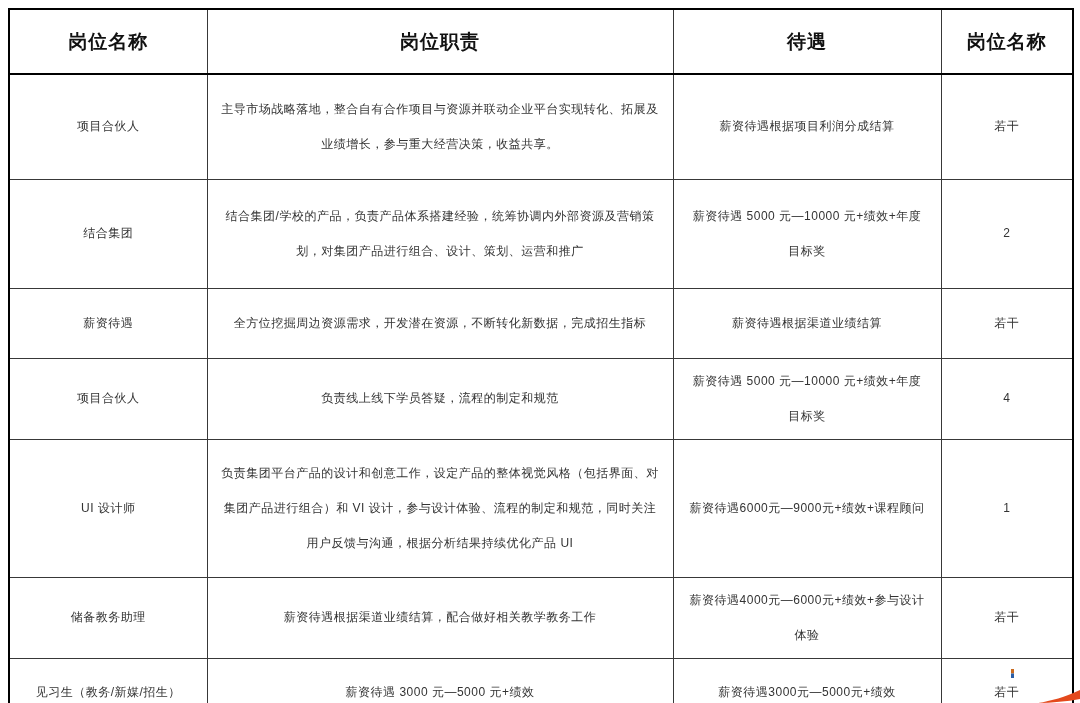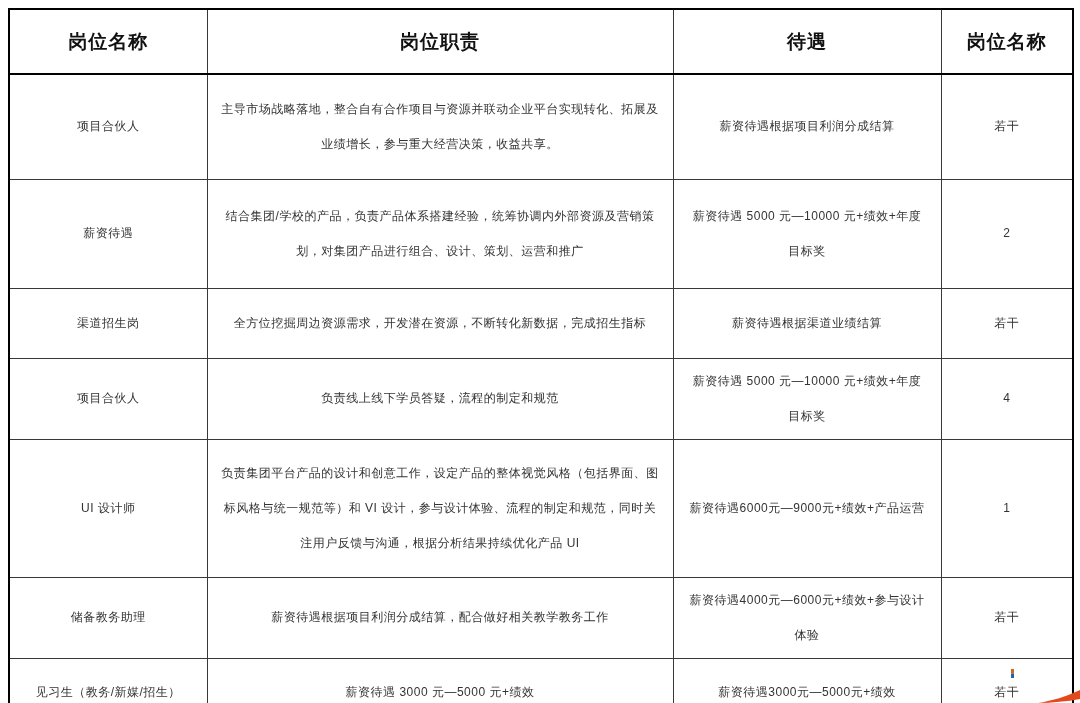--- a/index.html
+++ b/index.html
@@ -79,46 +79,46 @@
       <th>待遇</th>
       <th>岗位名称</th>
     </tr>
     <tr style="height:105px">
       <td>项目合伙人</td>
       <td class="duties">主导市场战略落地，整合自有合作项目与资源并联动企业平台实现转化、拓展及业绩增长，参与重大经营决策，收益共享。</td>
       <td class="salary">薪资待遇根据项目利润分成结算</td>
       <td>若干</td>
     </tr>
     <tr style="height:109px">
-      <td>薪资待遇</td>
+      <td>结合集团</td>
       <td class="duties">结合集团/学校的产品，负责产品体系搭建经验，统筹协调内外部资源及营销策划，对集团产品进行组合、设计、策划、运营和推广</td>
       <td class="salary">薪资待遇 5000 元—10000 元+绩效+年度目标奖</td>
       <td>2</td>
     </tr>
     <tr style="height:70px">
-      <td>渠道招生岗</td>
+      <td>薪资待遇</td>
       <td class="duties">全方位挖掘周边资源需求，开发潜在资源，不断转化新数据，完成招生指标</td>
       <td class="salary">薪资待遇根据渠道业绩结算</td>
       <td>若干</td>
     </tr>
     <tr style="height:65px">
       <td>项目合伙人</td>
       <td class="duties">负责线上线下学员答疑，流程的制定和规范</td>
       <td class="salary">薪资待遇 5000 元—10000 元+绩效+年度目标奖</td>
       <td>4</td>
     </tr>
     <tr style="height:138px">
       <td>UI 设计师</td>
-      <td class="duties">负责集团平台产品的设计和创意工作，设定产品的整体视觉风格（包括界面、图标风格与统一规范等）和 VI 设计，参与设计体验、流程的制定和规范，同时关注用户反馈与沟通，根据分析结果持续优化产品 UI</td>
-      <td class="salary">薪资待遇6000元—9000元+绩效+产品运营</td>
+      <td class="duties">负责集团平台产品的设计和创意工作，设定产品的整体视觉风格（包括界面、对集团产品进行组合）和 VI 设计，参与设计体验、流程的制定和规范，同时关注用户反馈与沟通，根据分析结果持续优化产品 UI</td>
+      <td class="salary">薪资待遇6000元—9000元+绩效+课程顾问</td>
       <td>1</td>
     </tr>
     <tr style="height:68px">
       <td>储备教务助理</td>
-      <td class="duties">薪资待遇根据项目利润分成结算，配合做好相关教学教务工作</td>
+      <td class="duties">薪资待遇根据渠道业绩结算，配合做好相关教学教务工作</td>
       <td class="salary">薪资待遇4000元—6000元+绩效+参与设计体验</td>
       <td>若干</td>
     </tr>
     <tr style="height:69px">
       <td>见习生（教务/新媒/招生）</td>
       <td class="duties">薪资待遇 3000 元—5000 元+绩效</td>
       <td class="salary">薪资待遇3000元—5000元+绩效</td>
       <td>若干</td>
     </tr>
   </tbody>

